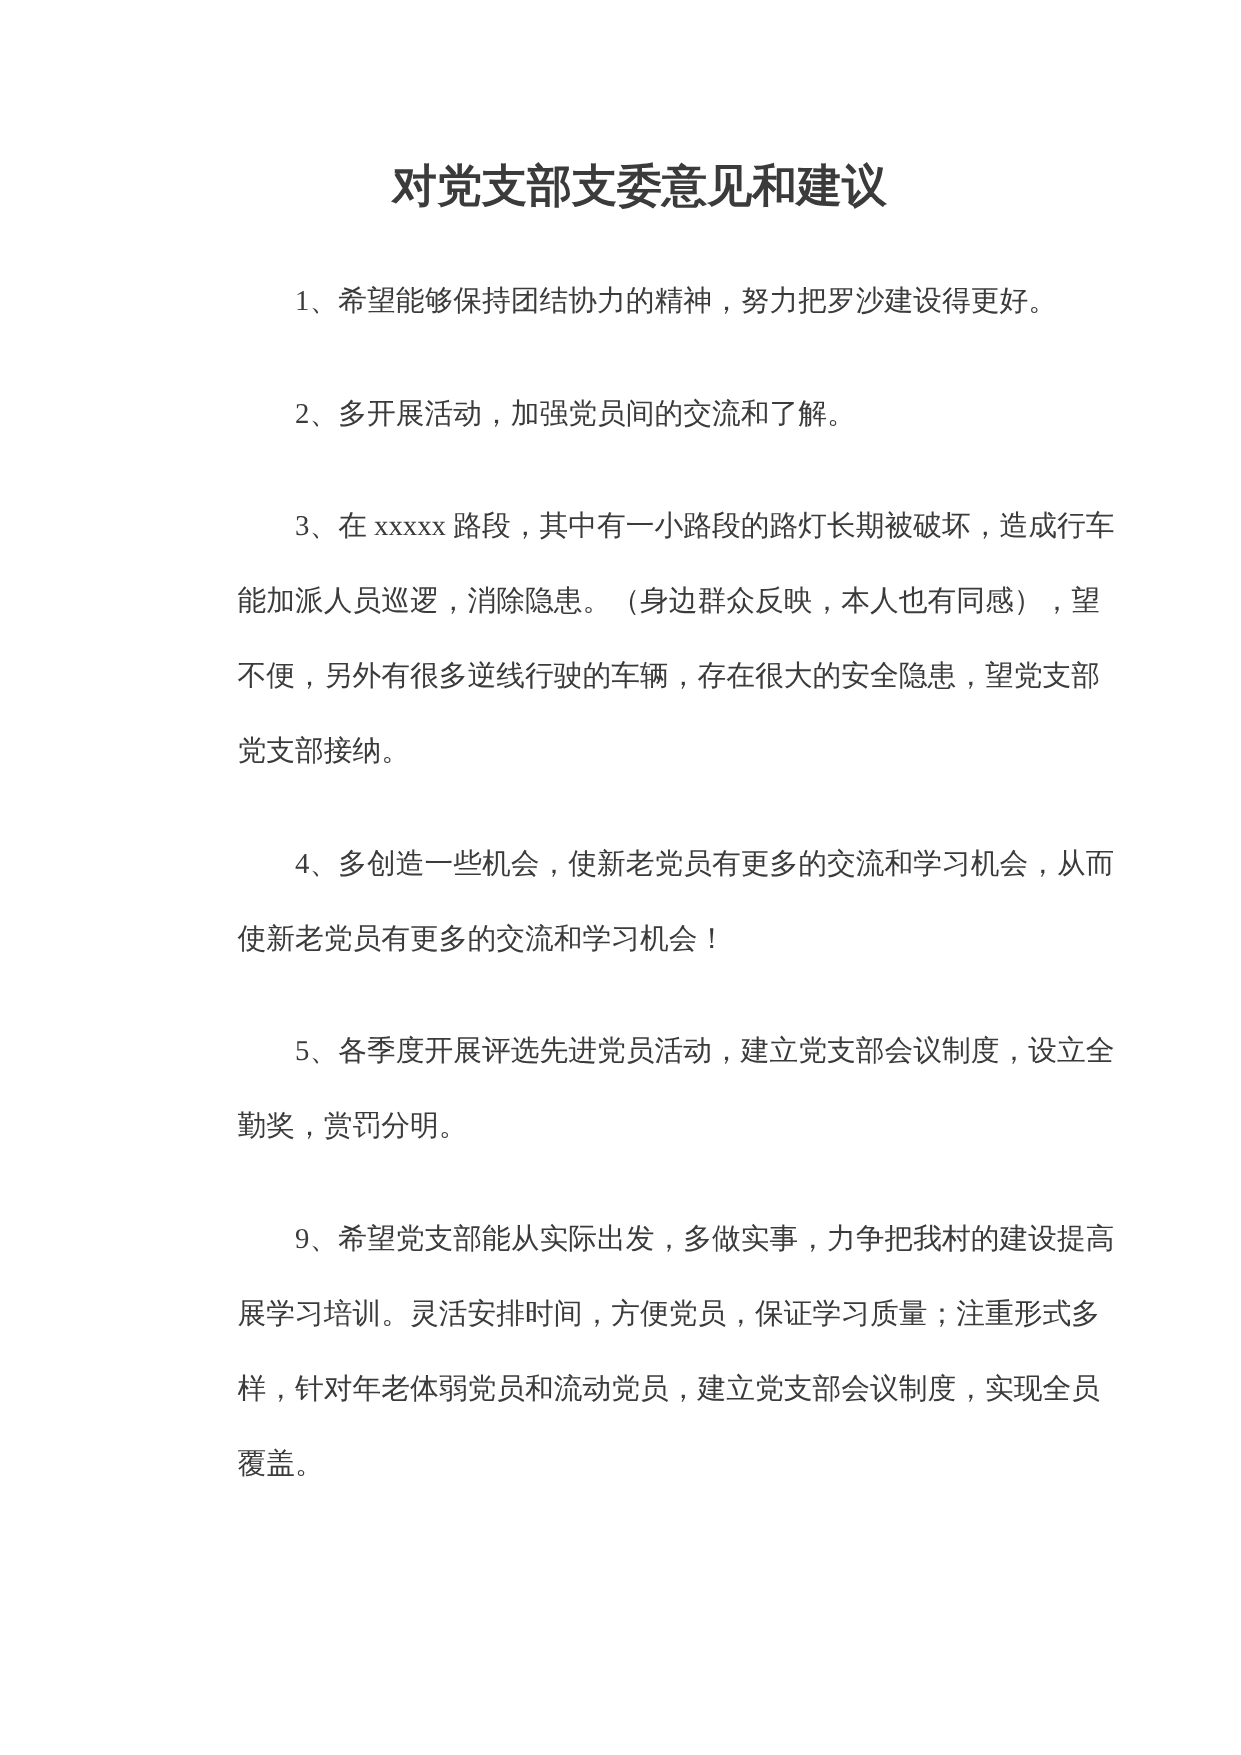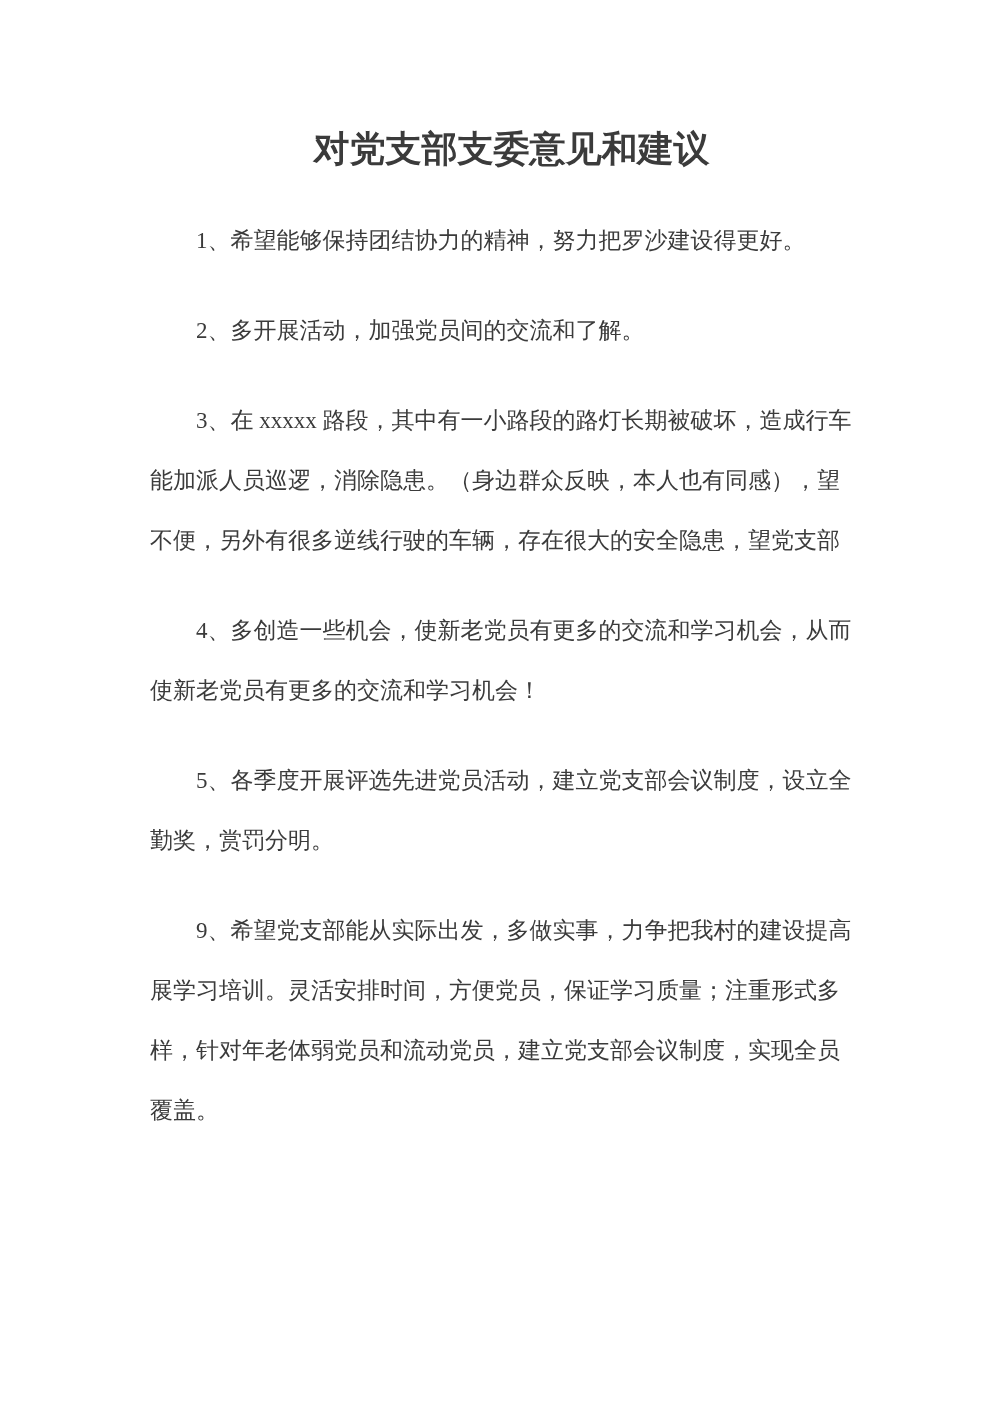--- a/index.html
+++ b/index.html
@@ -21,20 +21,21 @@
   .doc-title {
     margin: 0 0 36px 0;
     font-size: 36px;
     line-height: 52px;
     font-weight: bold;
     text-align: center;
     white-space: nowrap;
   }
   .doc-body {
     width: 695px;
+    margin-left: 40px;
   }
   .para {
     margin: 0 0 30px 0;
   }
   .line {
     font-size: 23px;
     line-height: 60px;
     height: 60px;
     white-space: nowrap;
     text-align: left;
@@ -52,20 +53,21 @@
       <div class="para">
         <div class="line first">1、希望能够保持团结协力的精神，努力把罗沙建设得更好。</div>
       </div>
       <div class="para">
         <div class="line first">2、多开展活动，加强党员间的交流和了解。</div>
       </div>
       <div class="para">
         <div class="line first">3、在 xxxxx 路段，其中有一小路段的路灯长期被破坏，造成行车</div>
         <div class="line">能加派人员巡逻，消除隐患。（身边群众反映，本人也有同感），望</div>
         <div class="line">不便，另外有很多逆线行驶的车辆，存在很大的安全隐患，望党支部</div>
+        <div class="line">党支部接纳。</div>
       </div>
       <div class="para">
         <div class="line first">4、多创造一些机会，使新老党员有更多的交流和学习机会，从而</div>
         <div class="line">使新老党员有更多的交流和学习机会！</div>
       </div>
       <div class="para">
         <div class="line first">5、各季度开展评选先进党员活动，建立党支部会议制度，设立全</div>
         <div class="line">勤奖，赏罚分明。</div>
       </div>
       <div class="para">

